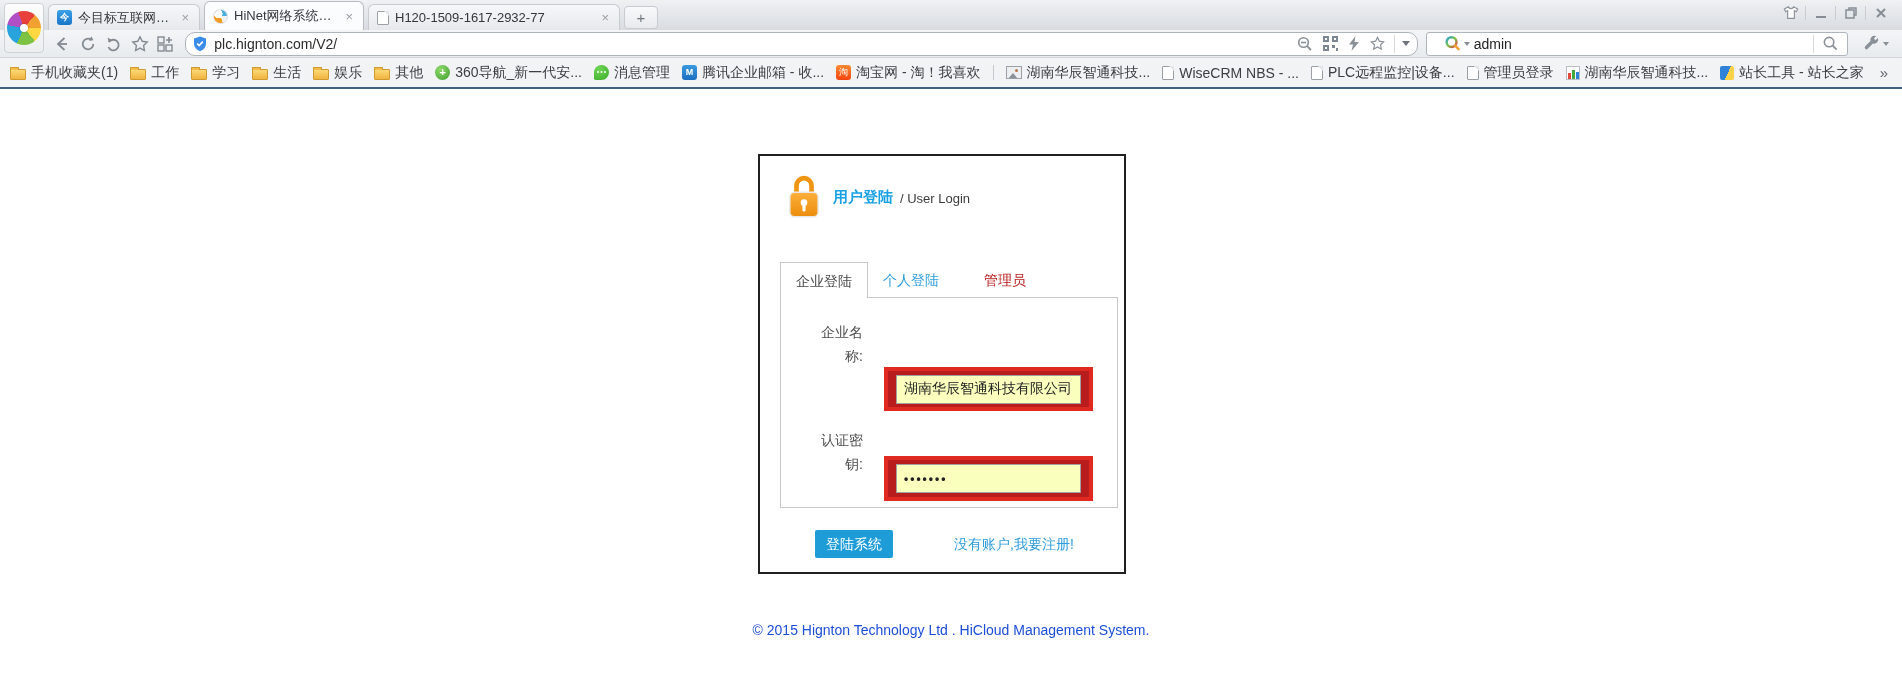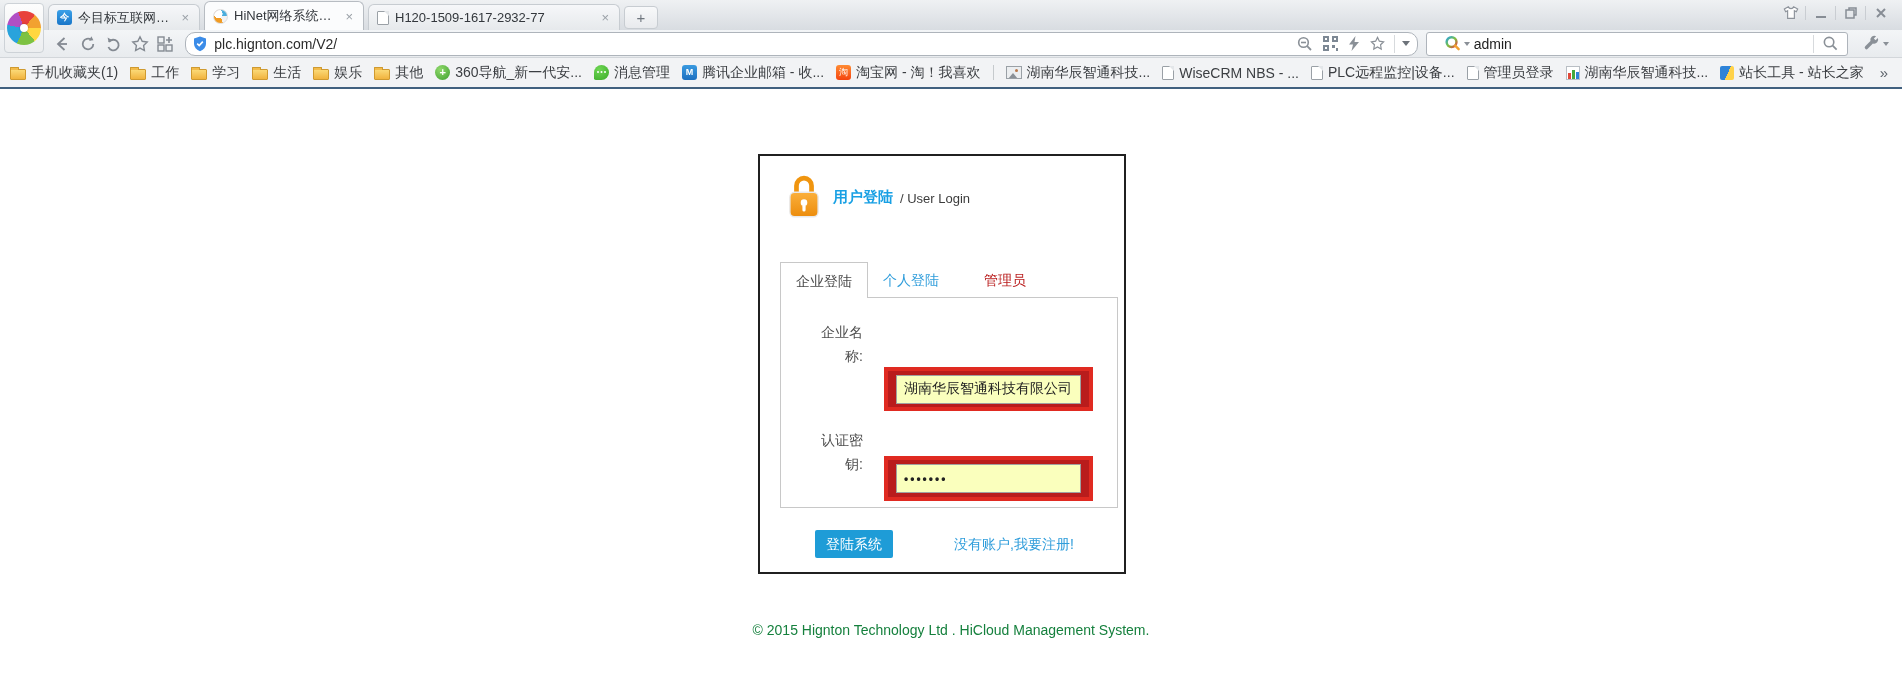--- a/index.html
+++ b/index.html
@@ -84,21 +84,21 @@
   .flabel { position:absolute; width:54px; text-align:right; font-size:14px; line-height:24px; color:#4f4f4f; word-break:break-all; }
   .fl1 { left:28px; top:22px; }
   .fl2 { left:28px; top:130px; }
   .redbox { position:absolute; width:209px; height:44px; border:4px solid #e02a21; background:#b91c1c; display:flex; align-items:center; padding-left:8px; }
   .rb1 { left:103px; top:69px; }
   .rb2 { left:103px; top:158px; height:45px; }
   .yinput { width:185px; height:29px; background:#faffbd; border:1px solid #a0a0a0; font-size:14px; color:#222; padding:0 7px; outline:none; font-family:inherit; }
   .yinput.pwd { font-weight:bold; font-size:12px; letter-spacing:2px; }
   .loginbtn { position:absolute; left:55px; top:374px; width:78px; height:28px; background:#1e9cd7; color:#fff; font-size:14px; text-align:center; line-height:28px; border-radius:2px; }
   .reglink { position:absolute; left:194px; top:380px; font-size:14px; color:#2f9ddb; text-decoration:none; }
-  .footer { position:absolute; left:0; right:0; top:533px; text-align:center; font-size:14px; color:#15803d; }
+  .footer { position:absolute; left:0; right:0; top:533px; text-align:center; font-size:14px; color:#1d4ed8; }
 
   svg { display:block; }
 </style>
 </head>
 <body>
 
 <div class="screen">
 
   <div class="logo-btn">
     <div class="pinwheel"></div>

